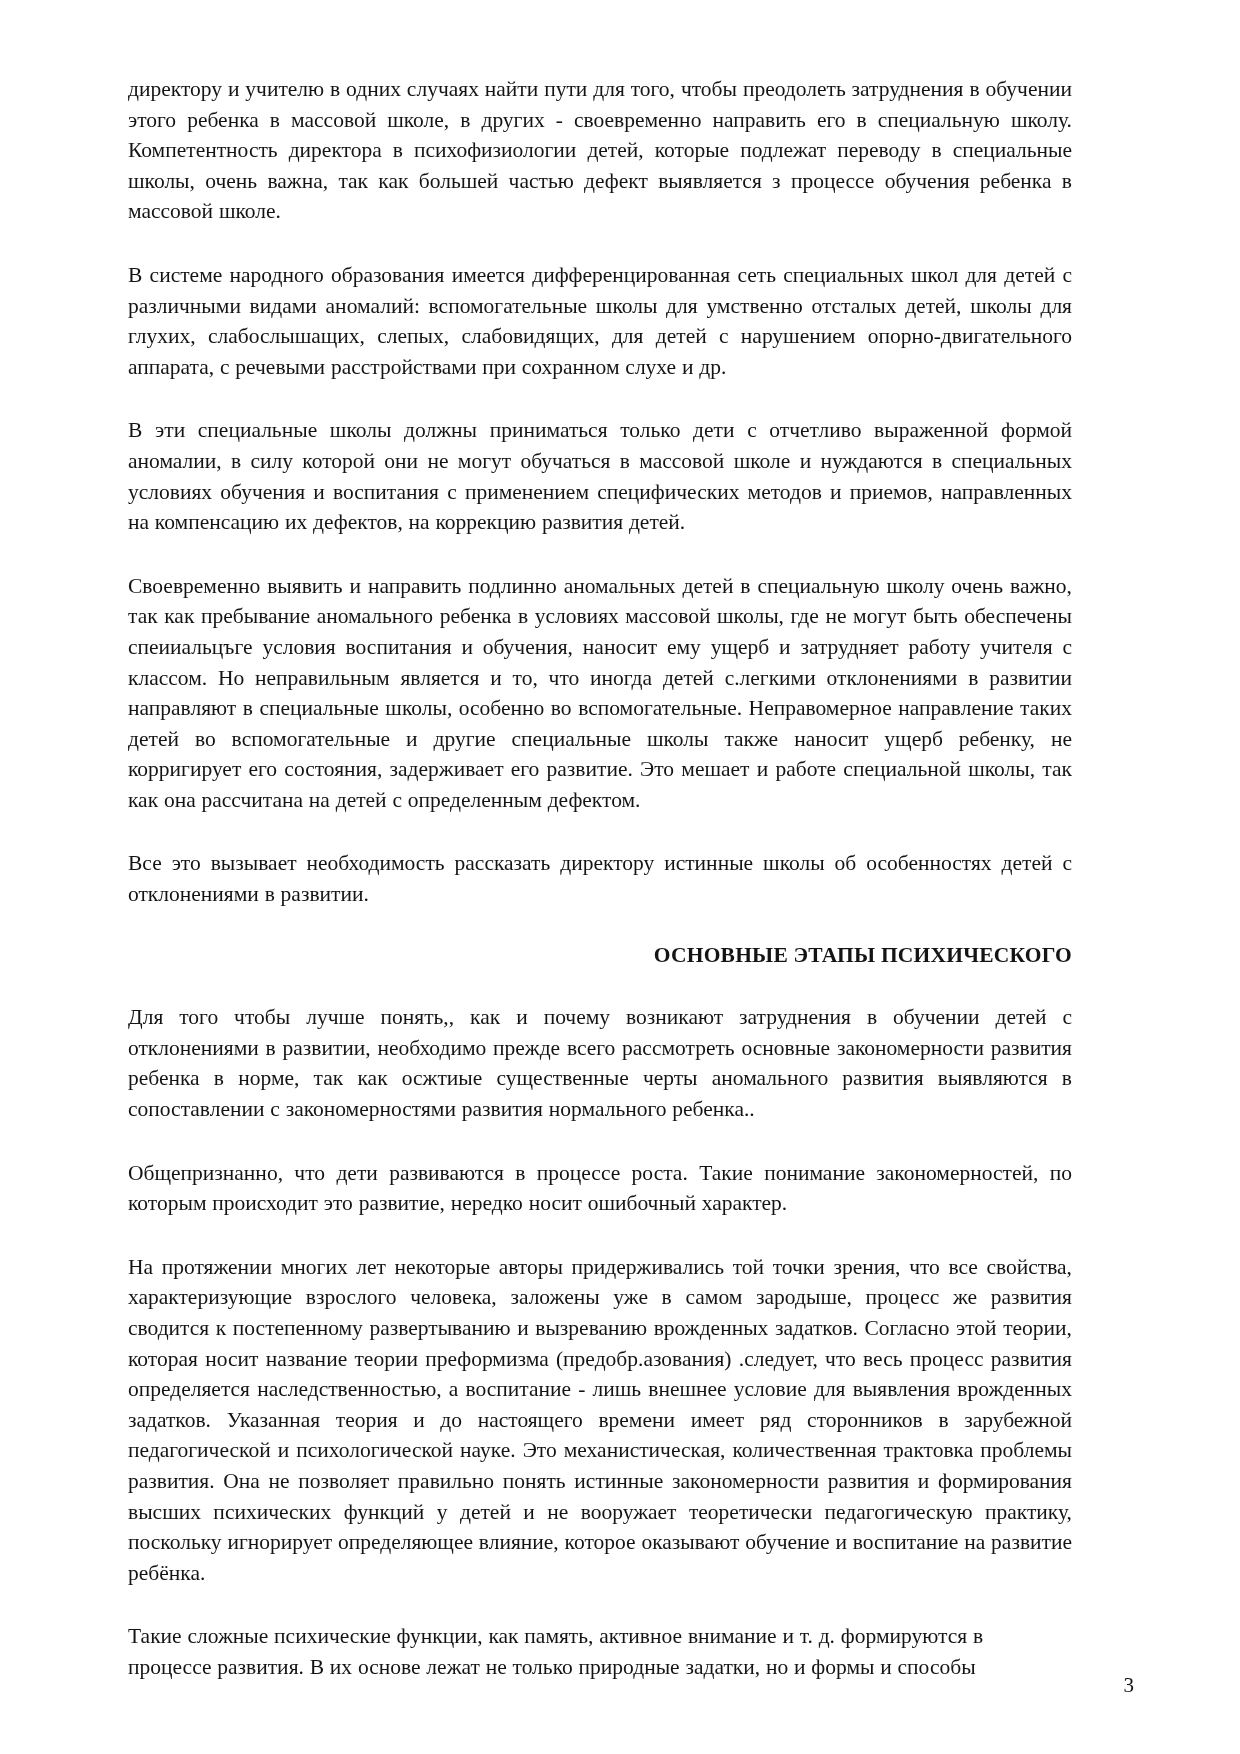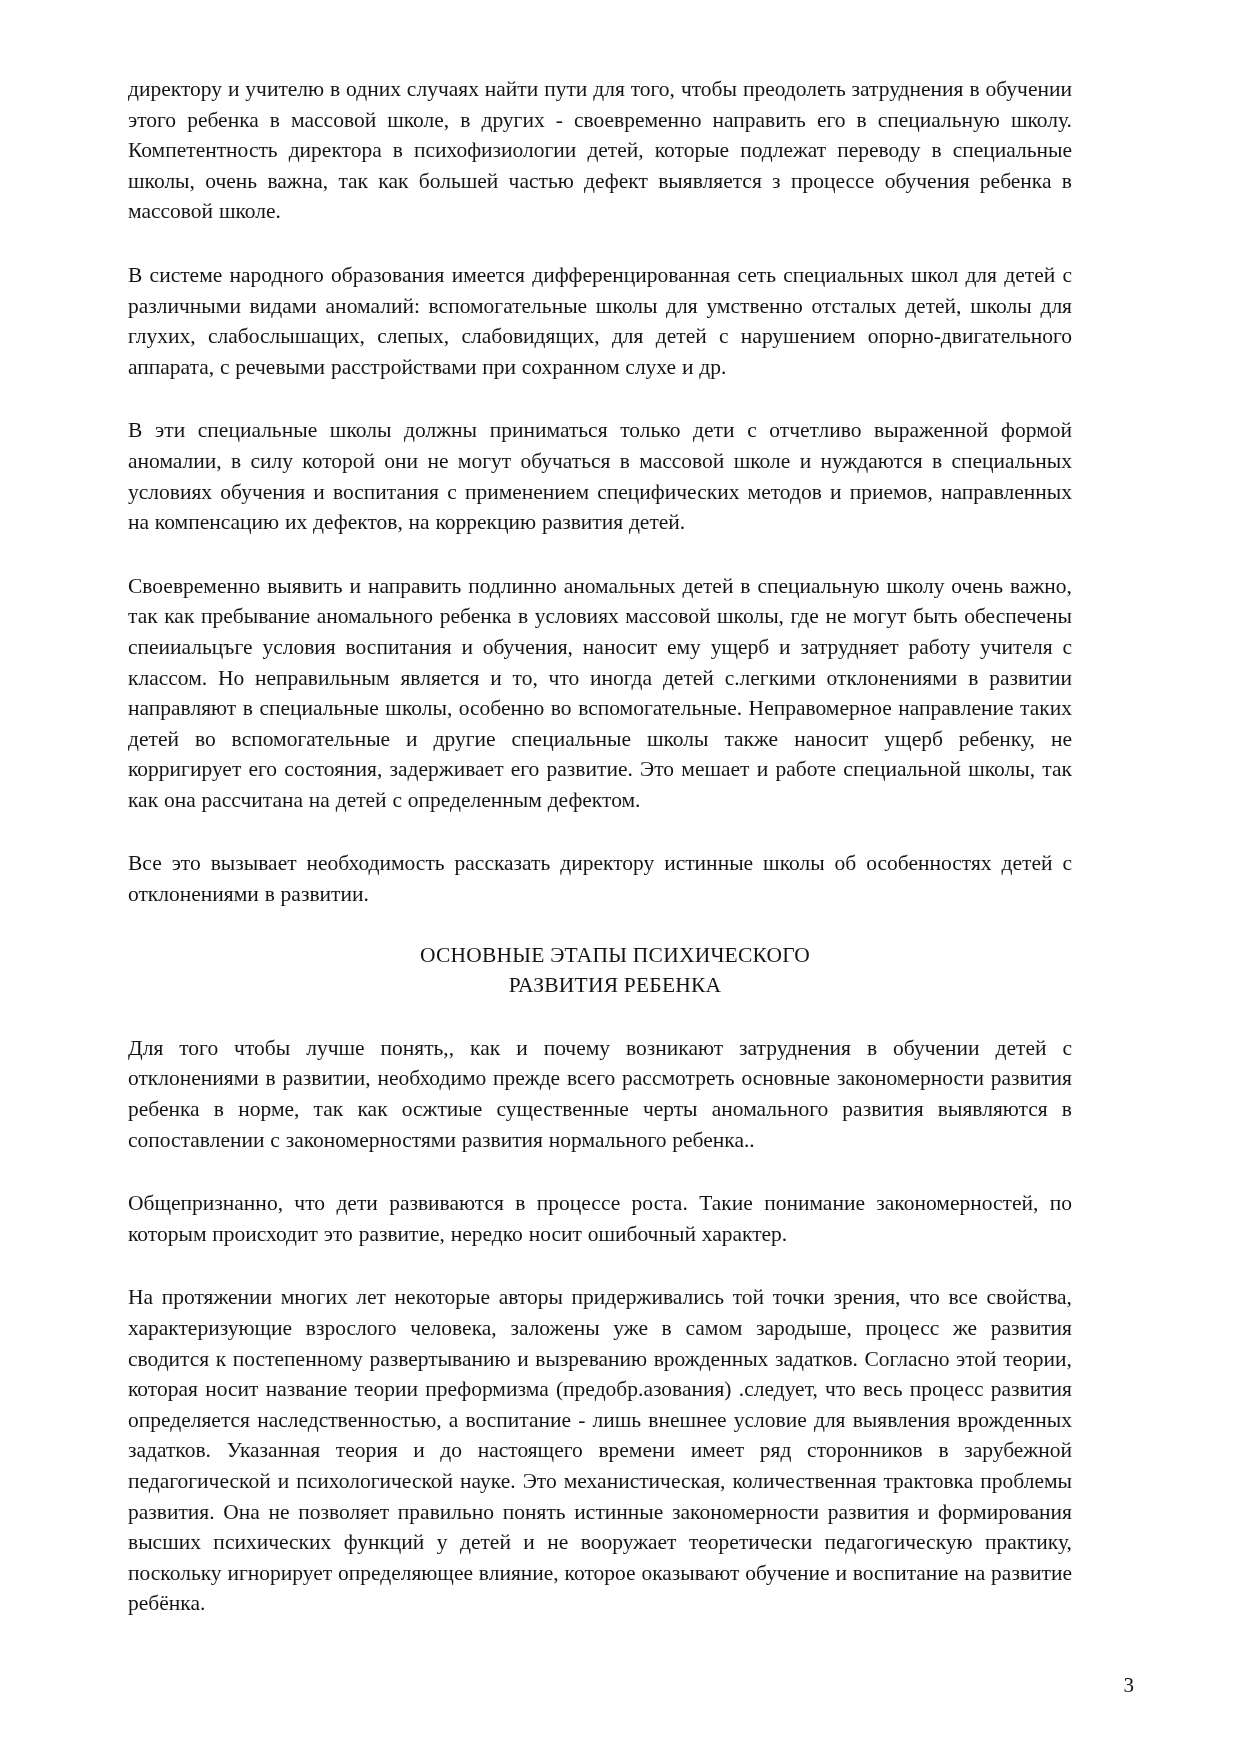--- a/index.html
+++ b/index.html
@@ -36,24 +36,24 @@
     hyphens: none;
     word-spacing: 0.02em;
     font-family: Liberation Serif, serif;
   }
   p.para.last-left {
     text-align: left;
   }
   .gap-md { height: 33px; }
   .heading {
     margin: 0;
-    text-align: center;
+    text-align: right;
     font-size: 21.5px;
     line-height: 30.6px;
-    font-weight: 400;
+    font-weight: 700;
     letter-spacing: 0.01em;
   }
   .heading .hline {
     display: block;
   }
   .heading-block {
     margin-top: 30px;
     margin-bottom: 32px;
     
     padding-left: 30px;
@@ -88,34 +88,34 @@
 
     <p class="para">Своевременно выявить и направить подлинно аномальных детей в специальную школу очень важно, так как пребывание аномального ребенка в условиях массовой школы, где не могут быть обеспечены спеииальцъге условия воспитания и обучения, наносит ему ущерб и затрудняет работу учителя с классом. Но неправильным является и то, что иногда детей с.легкими отклонениями в развитии направляют в специальные школы, особенно во вспомогательные. Неправомерное направление таких детей во вспомогательные и другие специальные школы также наносит ущерб ребенку, не корригирует его состояния, задерживает его развитие. Это мешает и работе специальной школы, так как она рассчитана на детей с определенным дефектом.</p>
 
     <div class="gap-md"></div>
 
     <p class="para">Все это вызывает необходимость рассказать директору истинные школы об особенностях детей с отклонениями в развитии.</p>
 
     <div class="heading-block">
       <h2 class="heading">
         <span class="hline">ОСНОВНЫЕ ЭТАПЫ ПСИХИЧЕСКОГО</span>
-        <span class="hline">РАЗВИТИЯ РЕБЕНКА</span>
       </h2>
     </div>
 
     <p class="para">Для того чтобы лучше понять,, как и почему возникают затруднения в обучении детей с отклонениями в развитии, необходимо прежде всего рассмотреть основные закономерности развития ребенка в норме, так как осжтиые существенные черты аномального развития выявляются в сопоставлении с закономерностями развития нормального ребенка..</p>
 
     <div class="gap-md"></div>
 
     <p class="para">Общепризнанно, что дети развиваются в процессе роста. Такие понимание закономерностей, по которым происходит это развитие, нередко носит ошибочный характер.</p>
 
     <div class="gap-md"></div>
 
     <p class="para">На протяжении многих лет некоторые авторы придерживались той точки зрения, что все свойства, характеризующие взрослого человека, заложены уже в самом зародыше, процесс же развития сводится к постепенному развертыванию и вызреванию врожденных задатков. Согласно этой теории, которая носит название теории преформизма (предобр.азования) .следует, что весь процесс развития определяется наследственностью, а воспитание - лишь внешнее условие для выявления врожденных задатков. Указанная теория и до настоящего времени имеет ряд сторонников в зарубежной педагогической и психологической науке. Это механистическая, количественная трактовка проблемы развития. Она не позволяет правильно понять истинные закономерности развития и формирования высших психических функций у детей и не вооружает теоретически педагогическую практику, поскольку игнорирует определяющее влияние, которое оказывают обучение и воспитание на развитие ребёнка.</p>
 
     <div class="gap-md"></div>
 
+    <p class="para last-left">Такие сложные психические функции, как память, активное внимание и т. д. формируются в процессе развития. В их основе лежат не только природные задатки, но и формы и способы</p>
 
   </div>
 
   <div class="page-number">3</div>
 
 </div>
 
 </body></html>

